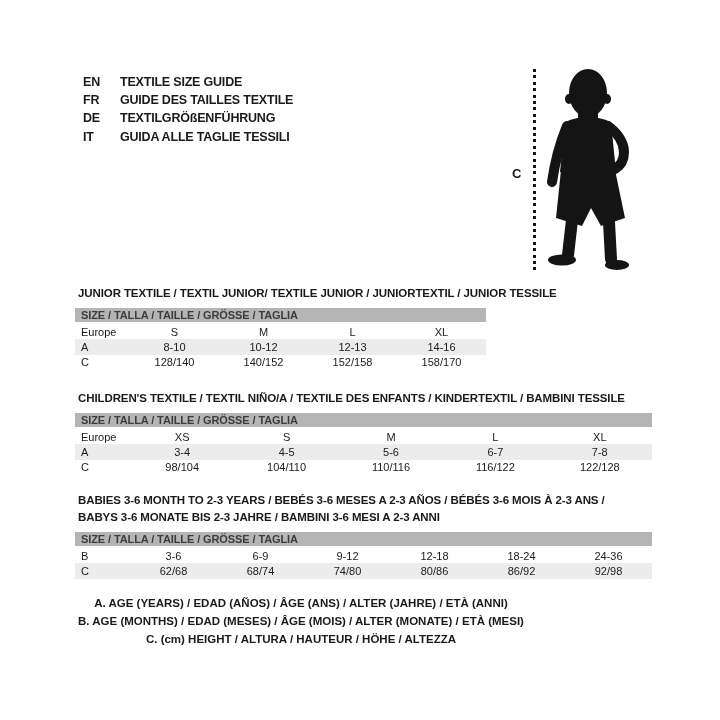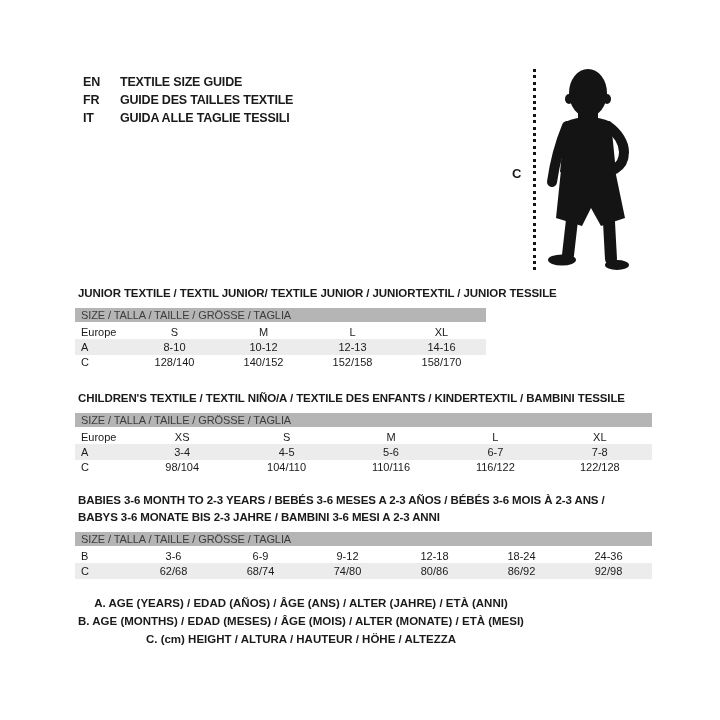--- a/index.html
+++ b/index.html
@@ -39,21 +39,21 @@
   #sec0 { top: 277px; width: 411px; }
   #sec1 { top: 382px; width: 577px; }
   #sec2 { top: 484px; width: 577px; }
   .sec-title {
     font-weight: bold; font-size: 11.5px; line-height: 17px;
     letter-spacing: -0.1px; margin-bottom: 6px; padding-left: 3px; white-space: nowrap; margin-top: 8px;
   }
   .size-bar {
     height: 14px; line-height: 14px;
     background: var(--header_bar, #b5b5b5);
-    color: #3c3c3c; font-weight: normal; font-size: 11px;
+    color: #3c3c3c; font-weight: bold; font-size: 11px;
     padding-left: 6px; margin-bottom: 2px; letter-spacing: -0.1px;
   }
   .trow { display: grid; height: 15.3px; align-items: center; font-size: 11px; }
   .trow.shaded { background: var(--alt_row, #ececec); }
   .cell { text-align: center; white-space: nowrap; }
   .cell.label { text-align: left; padding-left: 6px; }
 
   
   .notes { position: absolute; left: 78px; top: 594px; }
   .note-line { font-weight: bold; font-size: 11.5px; line-height: 18px; white-space: nowrap; text-align: center; }
@@ -64,20 +64,24 @@
 <div class="page">
 
   <div class="lang-block" id="lang-block">
       <div class="lang-row">
         <span class="lang-code">EN</span>
         <span class="lang-label">TEXTILE SIZE GUIDE</span>
       </div>
       <div class="lang-row">
         <span class="lang-code">FR</span>
         <span class="lang-label">GUIDE DES TAILLES TEXTILE</span>
+      </div>
+      <div class="lang-row">
+        <span class="lang-code">DE</span>
+        <span class="lang-label">TEXTILGRÖßENFÜHRUNG</span>
       </div>
       <div class="lang-row">
         <span class="lang-code">IT</span>
         <span class="lang-label">GUIDA ALLE TAGLIE TESSILI</span>
       </div>
     </div>
 
   <span class="height-label">C</span>
   <div class="height-line"></div>
 

